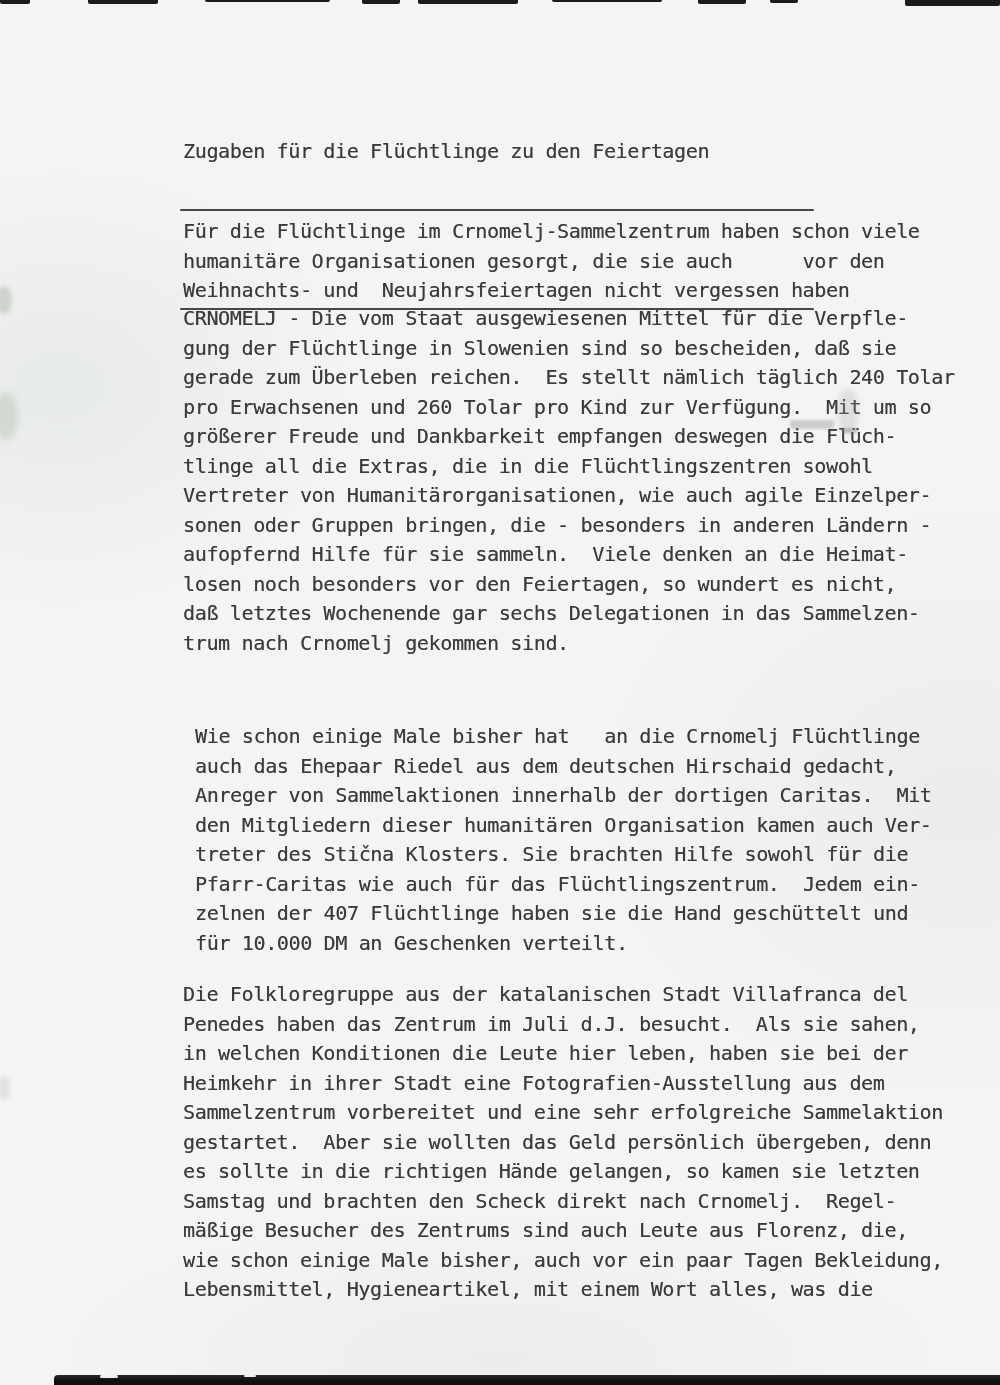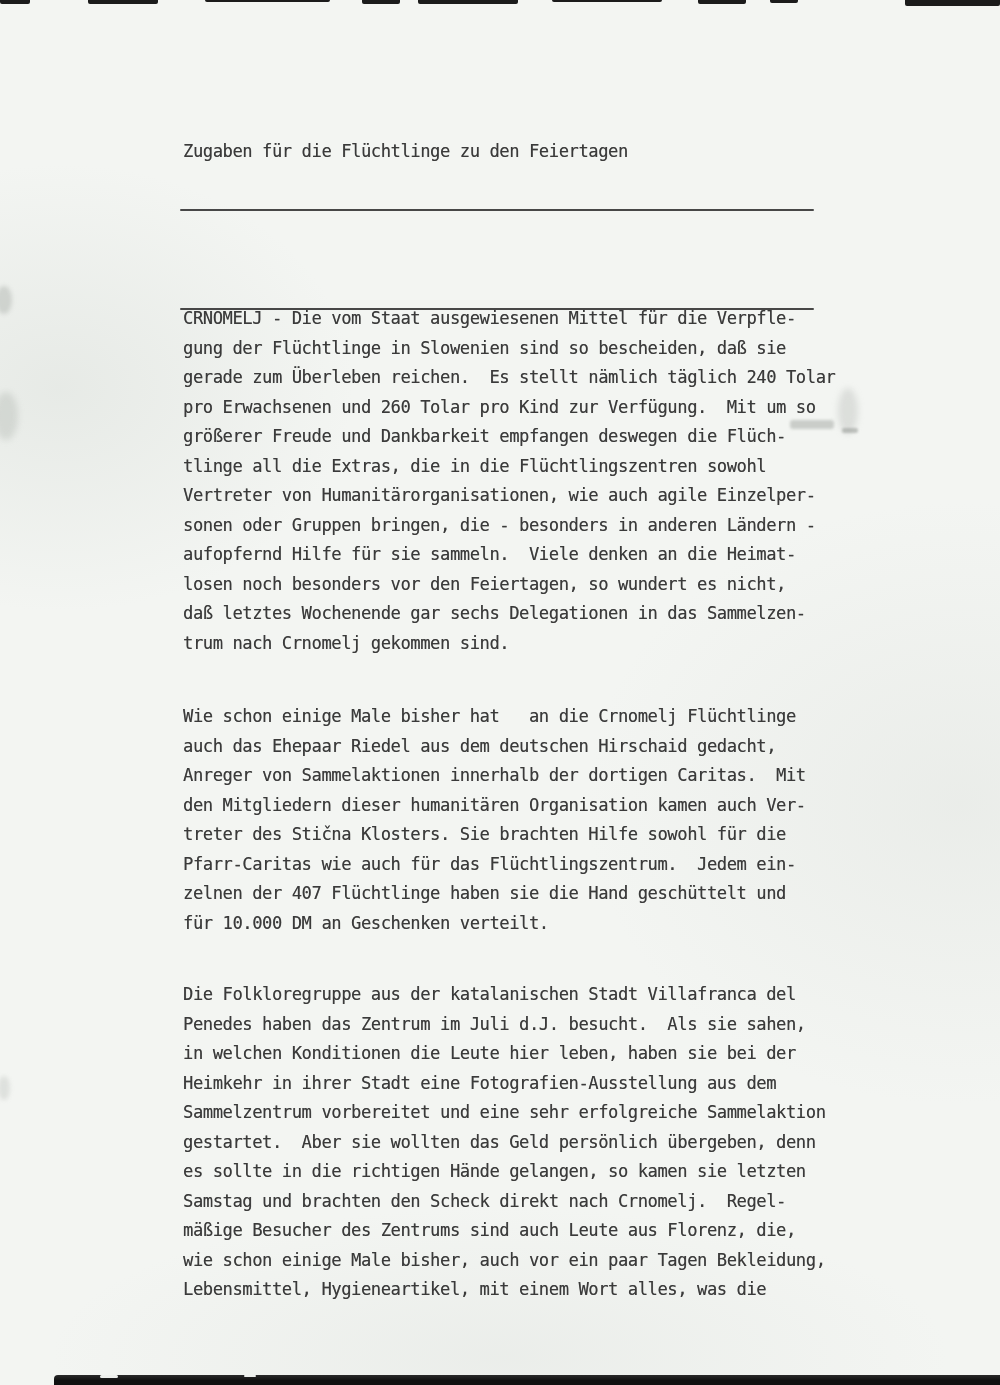--- a/index.html
+++ b/index.html
@@ -20,30 +20,30 @@
       radial-gradient(ellipse 520px 420px at 96% 58%, rgba(214,218,213,0.30), transparent 72%),
       radial-gradient(ellipse 600px 200px at 50% 98%, rgba(210,215,210,0.25), transparent 75%),
       #f3f5f2;
     font-family: "DejaVu Sans Mono", "Liberation Mono", monospace;
     color: #393939;
   }
   .textblock, .title {
     position: absolute;
     left: 183px;
     white-space: pre;
-    font-size: 17px;
+    font-size: 20px;
     line-height: 29.5px;
     letter-spacing: -0.35px;
     color: #3a3a3a;
     text-shadow: 0.25px 0 0 rgba(45,45,45,0.55);
   }
   .title { top: 137px; }
   .lede  { top: 217px; }
   .p1    { top: 304px; }
-  .p2    { top: 702px; }
+  .p2    { top: 722px; margin-left: 12px; }
   .p3    { top: 980px; }
   .rule {
     position: absolute;
     left: 180px;
     width: 634px;
     height: 2px;
     background: #474747;
     border-radius: 1px;
   }
   .r1 { top: 209px; }
@@ -89,20 +89,23 @@
     <span class="seg" style="left:552px;width:110px; height:2px;"></span>
     <span class="seg" style="left:698px;width:48px;  height:4px;"></span>
     <span class="seg" style="left:770px;width:28px;  height:3px;"></span>
     <span class="seg" style="left:905px;width:95px;  height:6px;"></span>
   </div>
 
   <div class="title">Zugaben für die Flüchtlinge zu den Feiertagen</div>
 
   <div class="rule r1"></div>
 
+  <div class="textblock lede">Für die Flüchtlinge im Crnomelj-Sammelzentrum haben schon viele
+humanitäre Organisationen gesorgt, die sie auch      vor den
+Weihnachts- und  Neujahrsfeiertagen nicht vergessen haben</div>
 
   <div class="rule r2"></div>
 
   <div class="textblock p1">CRNOMELJ - Die vom Staat ausgewiesenen Mittel für die Verpfle-
 gung der Flüchtlinge in Slowenien sind so bescheiden, daß sie
 gerade zum Überleben reichen.  Es stellt nämlich täglich 240 Tolar
 pro Erwachsenen und 260 Tolar pro Kind zur Verfügung.  Mit um so
 größerer Freude und Dankbarkeit empfangen deswegen die Flüch-
 tlinge all die Extras, die in die Flüchtlingszentren sowohl
 Vertreter von Humanitärorganisationen, wie auch agile Einzelper-

